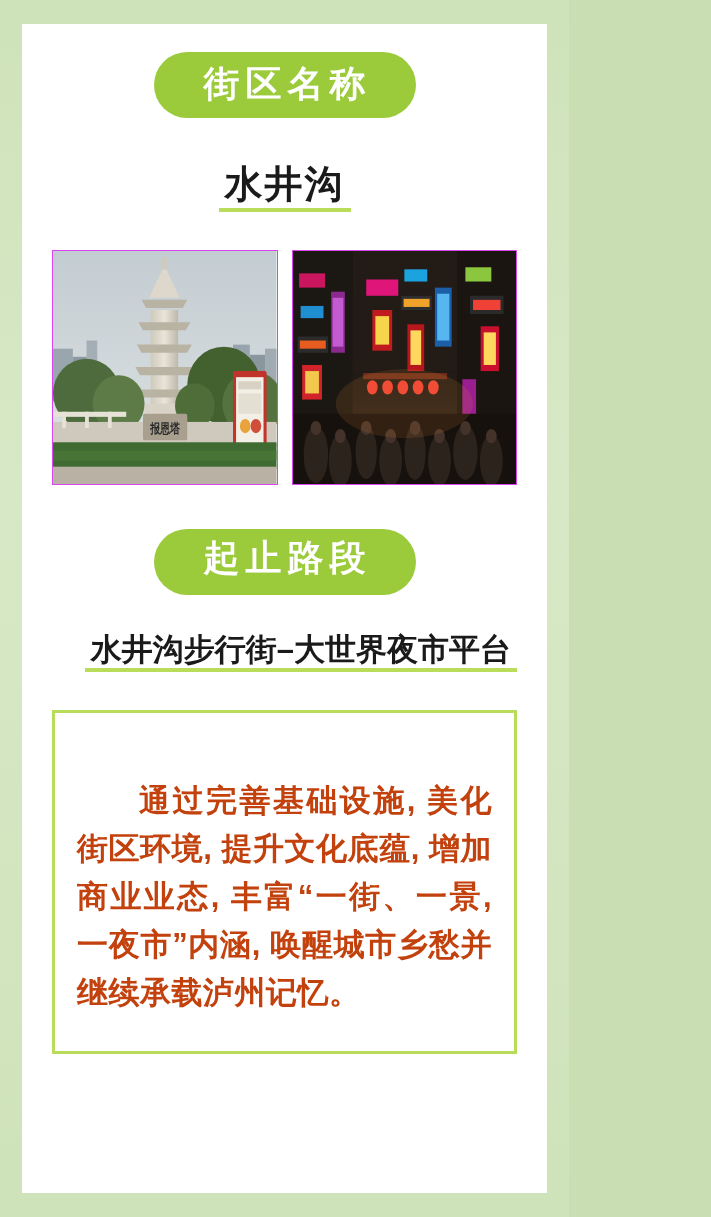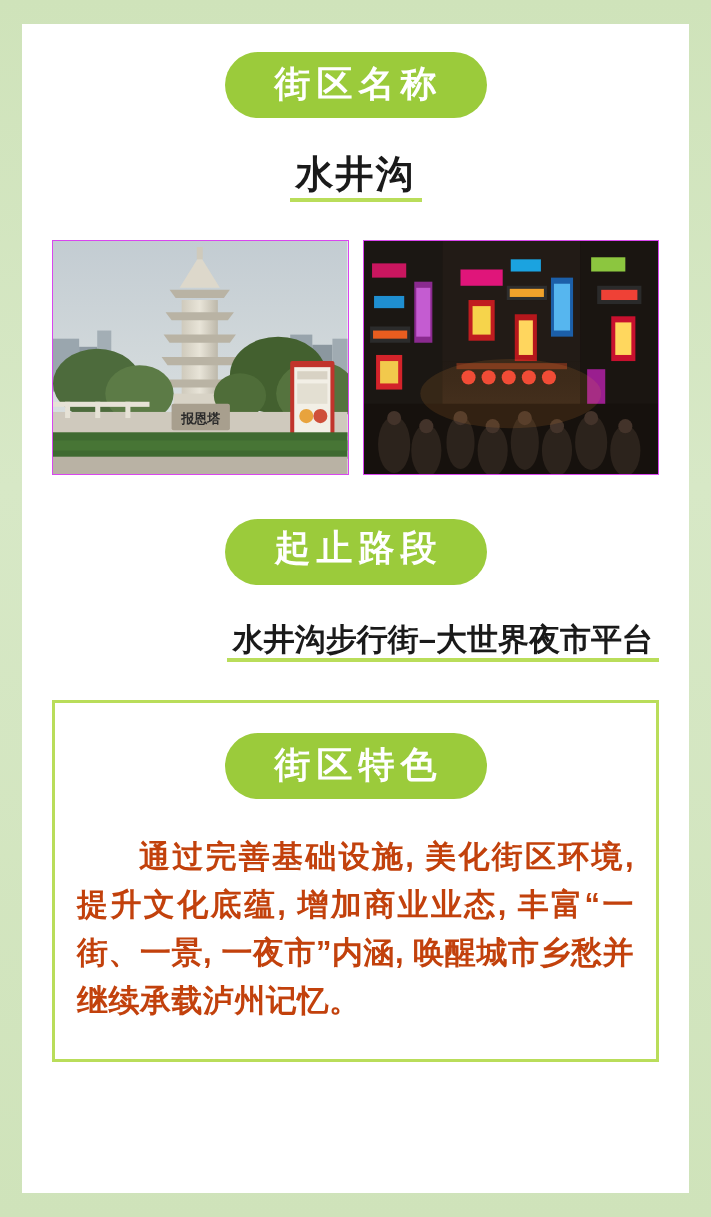--- a/index.html
+++ b/index.html
@@ -8,21 +8,21 @@
   }
   body {
     width: 711px;
     height: 1217px;
     background: #c9dfb3;
     font-family: "Liberation Sans", "DejaVu Sans", sans-serif;
     overflow: hidden;
   }
   .poster {
     position: relative;
-    width: 711px;
+    width: 569px;
     height: 1217px;
     background: linear-gradient(180deg, #cfe3ba 0%, #d7e8c6 40%, #cfe3ba 100%);
     box-sizing: border-box;
     padding: 24px 22px;
   }
   .inner {
     position: relative;
     width: 100%;
     height: 100%;
     background: #ffffff;
@@ -67,21 +67,21 @@
     content: "";
     position: absolute;
     left: 0;
     right: 0;
     bottom: -2px;
     height: 4px;
     background: #b9dd5a;
   }
 
   .street-name-row {
-    margin-top: 34px;
+    margin-top: 44px;
     width: 100%;
     text-align: center;
   }
 
   
   .photos {
     margin-top: 40px;
     display: flex;
     gap: 14px;
     width: 100%;
@@ -293,20 +293,17 @@
 
     <div class="pill-wrap section-gap-1">
       <div class="pill">起止路段</div>
     </div>
 
     <div class="route-row">
       <span class="underlined route-text">水井沟步行街–大世界夜市平台</span>
     </div>
 
     <div class="feature-box">
-      <div class="pill-wrap">
-        <div class="pill">街区特色</div>
-      </div>
       <div class="feature-body">通过完善基础设施, 美化街区环境, 提升文化底蕴, 增加商业业态, 丰富“一街、一景, 一夜市”内涵, 唤醒城市乡愁并继续承载泸州记忆。</div>
     </div>
 
   </div>
 </div>
 
 </body></html>

